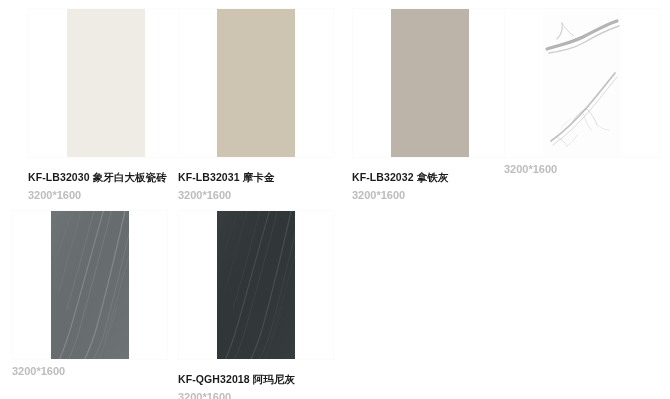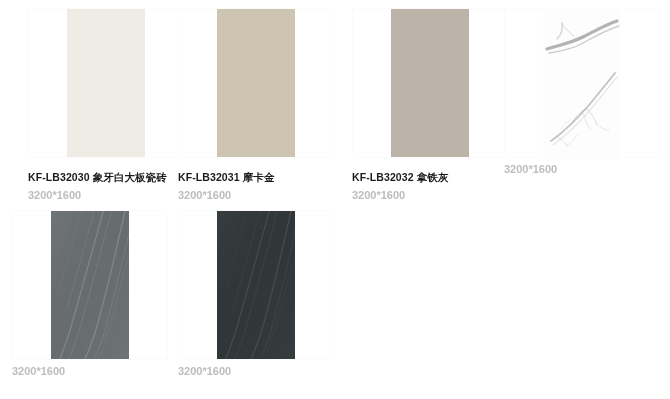--- a/index.html
+++ b/index.html
@@ -169,15 +169,16 @@
               <path d="M80 14 C72 48 62 90 52 126 C48 138 44 146 40 152" stroke-width="0.8" opacity="0.35"></path>
               <path d="M44 -4 C36 26 26 64 16 98" stroke-width="0.7" opacity="0.32"></path>
               <path d="M30 0 C24 22 16 52 8 80" stroke-width="0.6" opacity="0.25"></path>
               <path d="M78 44 C70 74 62 102 54 128" stroke-width="0.6" opacity="0.28"></path>
               <path d="M66 96 C60 116 54 132 48 148" stroke-width="0.6" opacity="0.24"></path>
               <path d="M20 4 C16 18 10 34 4 48" stroke-width="0.5" opacity="0.2"></path>
             </g>
           </svg>
         </div>
       </div>
+      <div class="card-title">KF-QGH32018 阿玛尼灰</div>
       <div class="card-size">3200*1600</div>
     </div>
   </div>
 
 </body></html>

